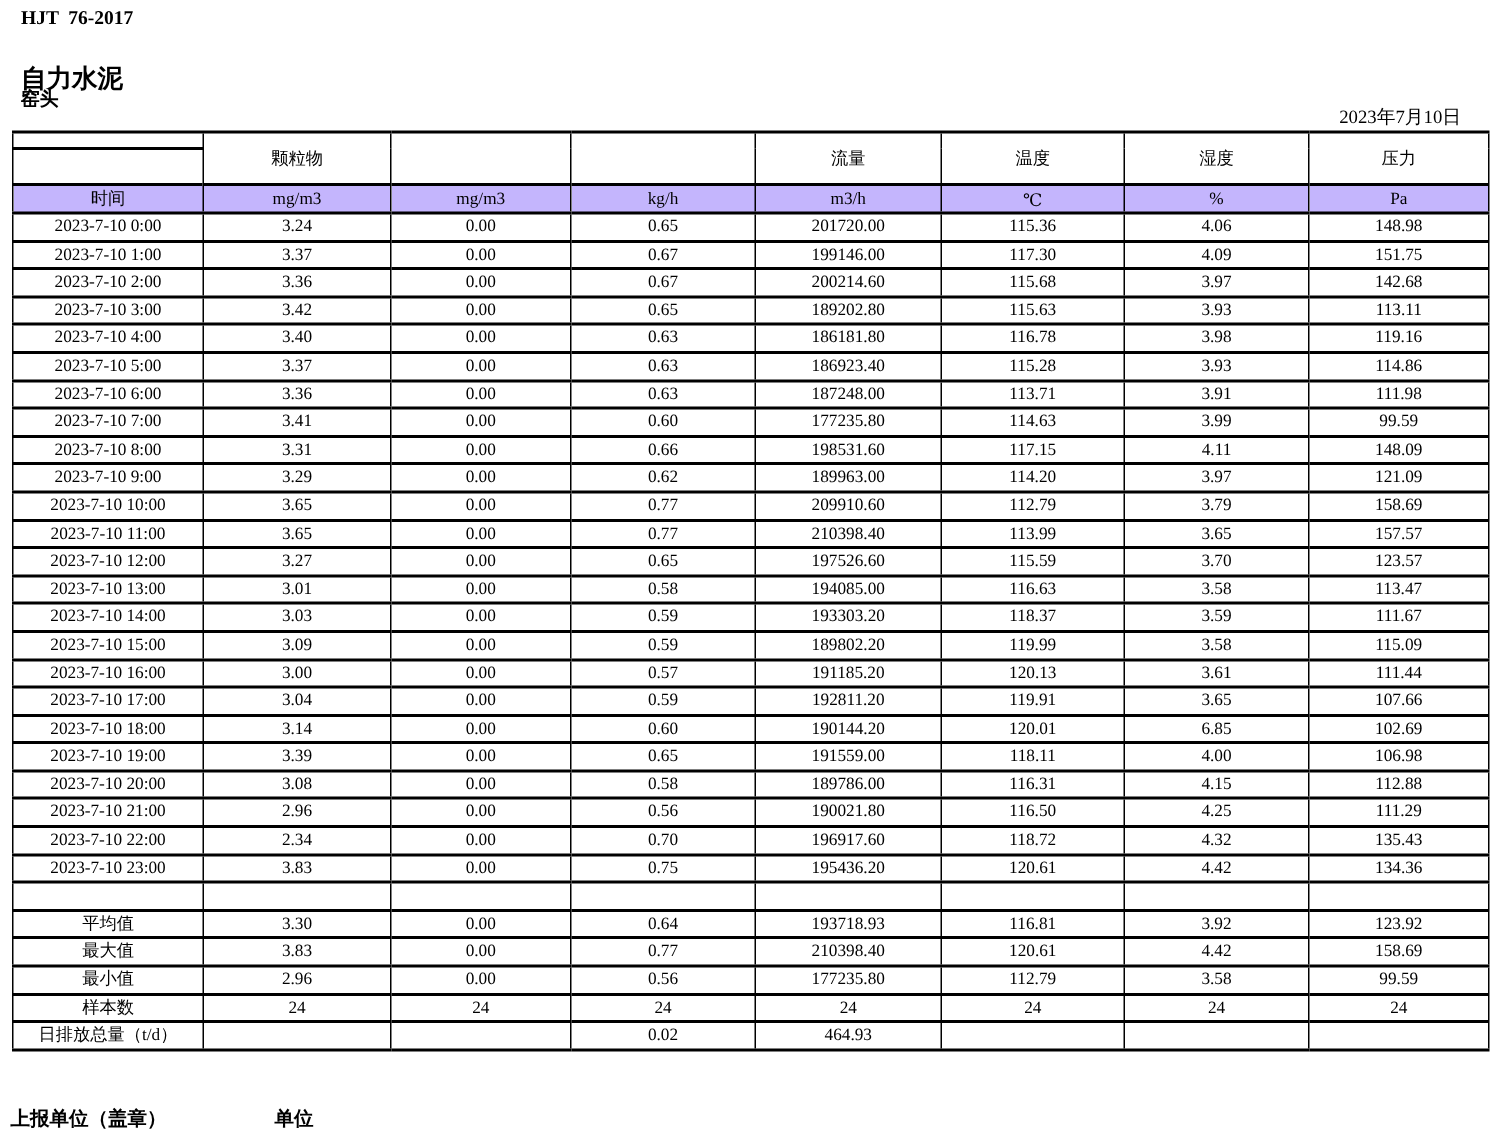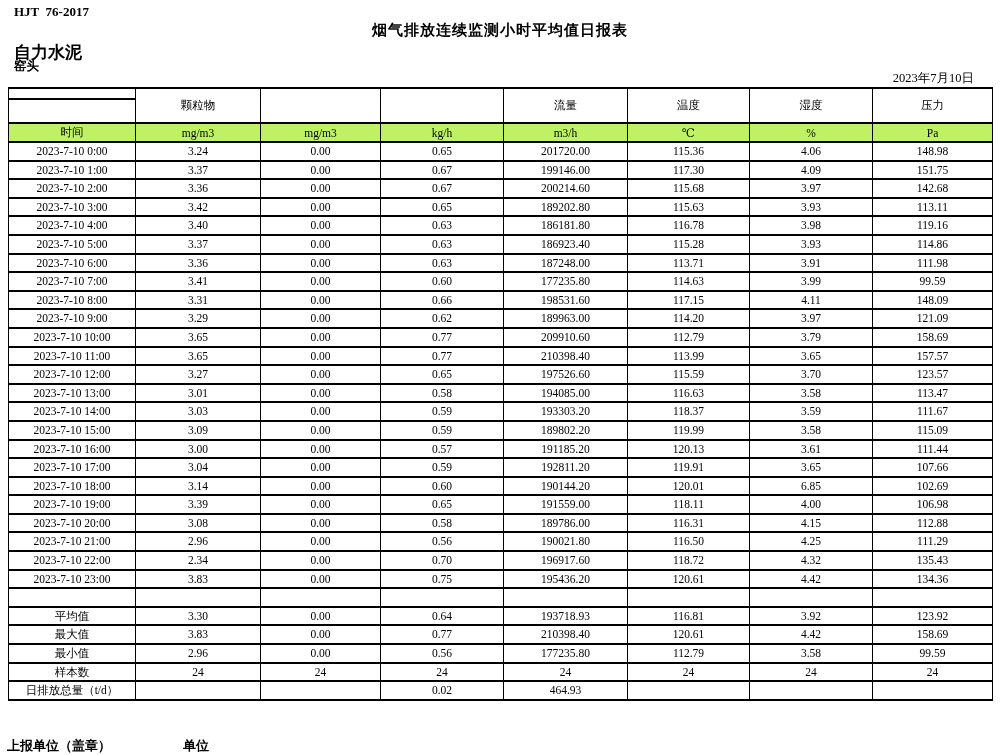--- a/index.html
+++ b/index.html
@@ -75,21 +75,21 @@
     overflow: hidden;
     white-space: nowrap;
   }
   tr.hrow-a td { height: 9px; }
   tr.hrow-b td { height: 22px; }
   td.grp {
     vertical-align: bottom;
     padding-bottom: 3px;
   }
   tr.unit-row td {
-    background: #bef264;
+    background: #c4b5fd;
     height: 17px;
   }
   tbody td {
     height: 16.6px;
     line-height: 16.6px;
   }
   .footnote {
     position: absolute;
     left: 7px;
     top: 760px;
@@ -109,21 +109,20 @@
     left: 176px;
     top: 0;
   }
 </style>
 </head>
 <body>
 
 <div class="page">
 
   <div class="doc-code">HJT  76-2017</div>
-  <div class="title">烟气排放连续监测小时平均值日报表</div>
   <div class="company">自力水泥</div>
   <div class="station">窑头</div>
   <div class="report-date">2023年7月10日</div>
 
   <table class="report">
     <colgroup>
       <col style="width:127px">
       <col style="width:125px">
       <col style="width:120px">
       <col style="width:123px">

